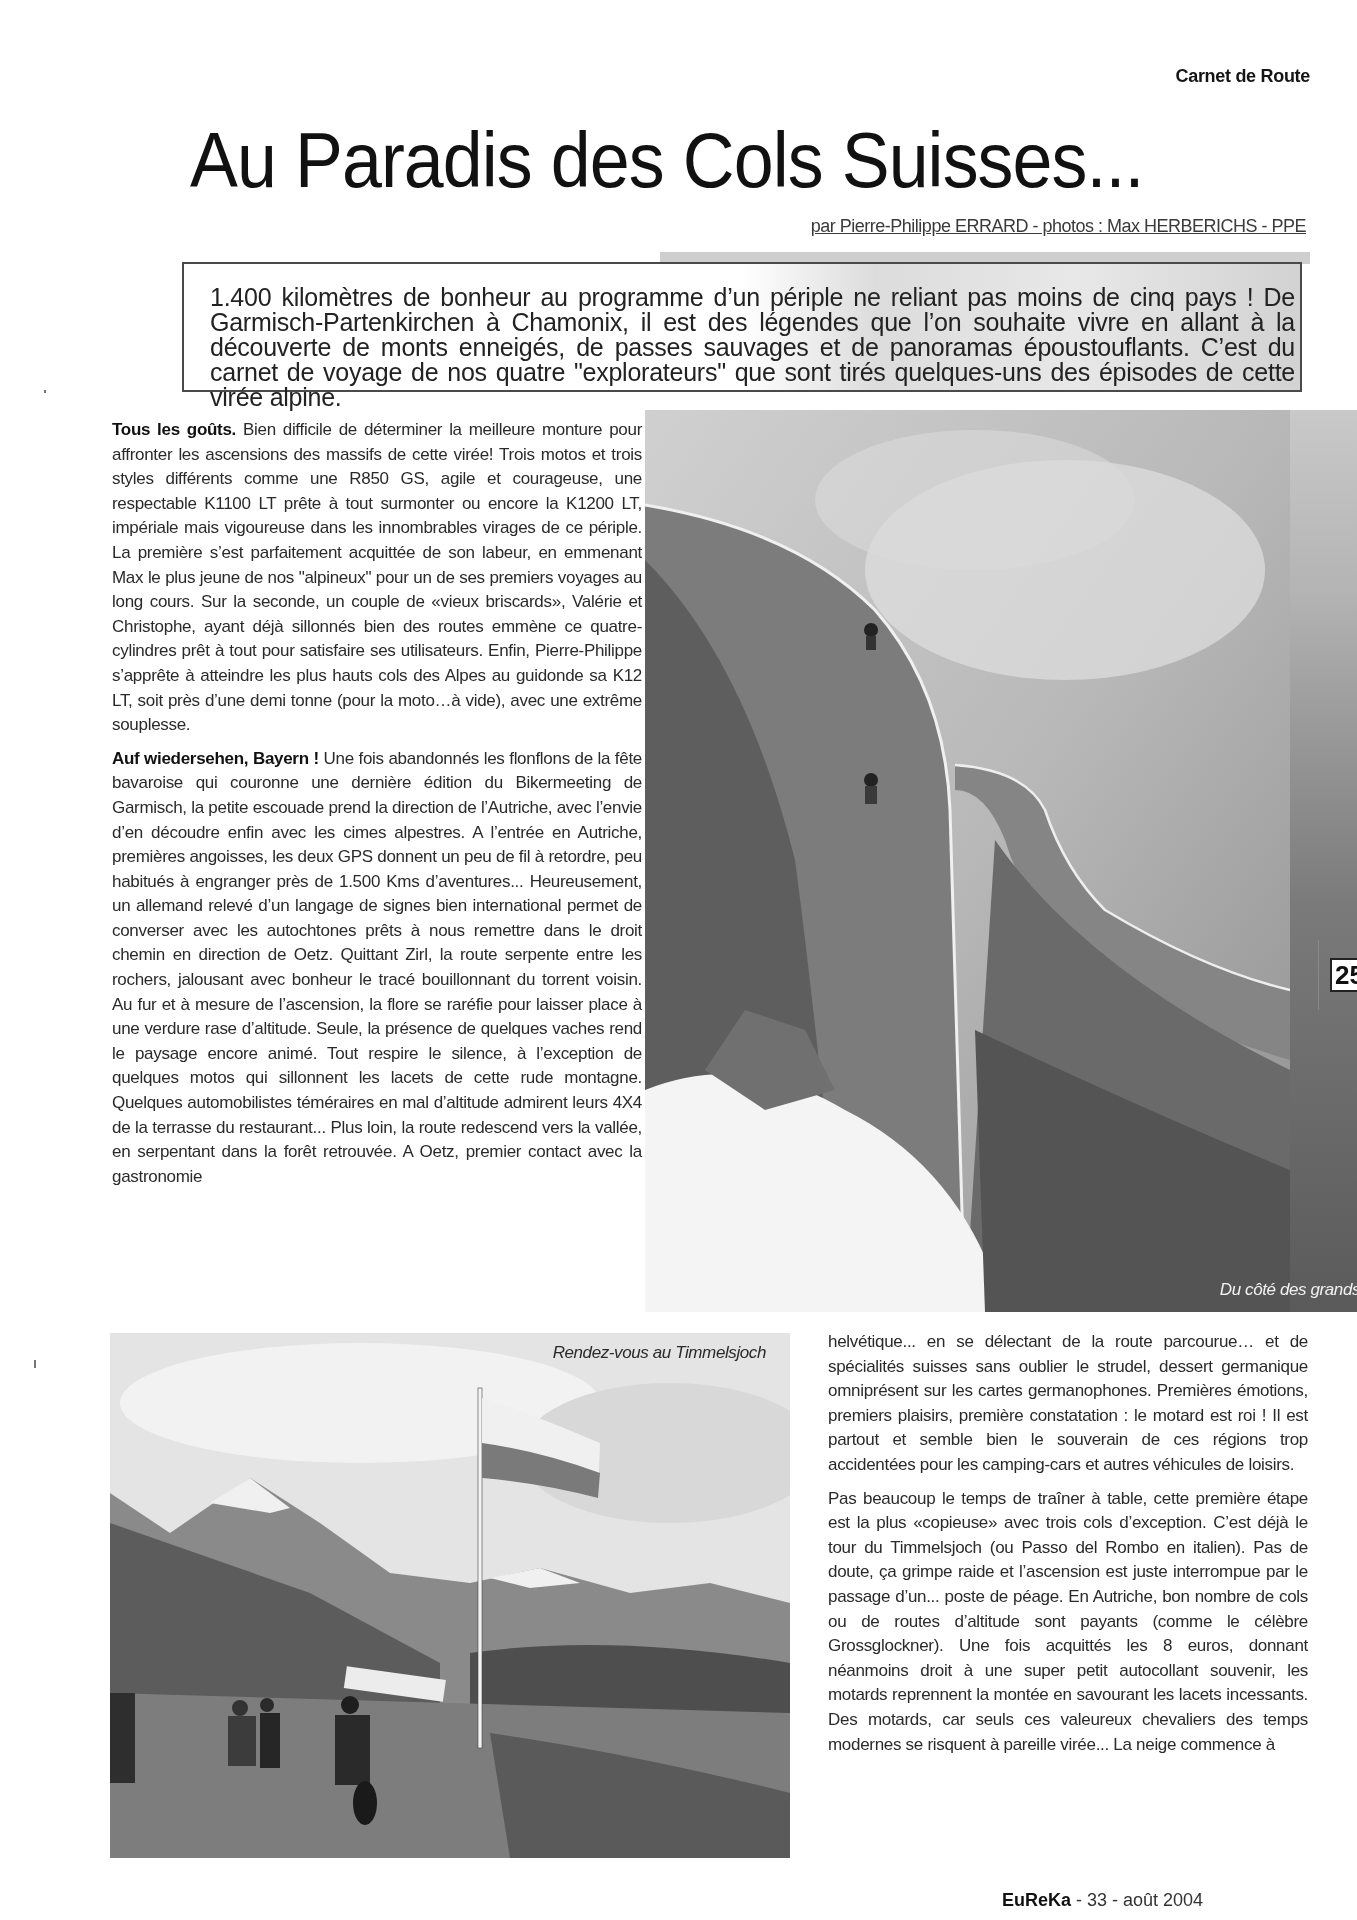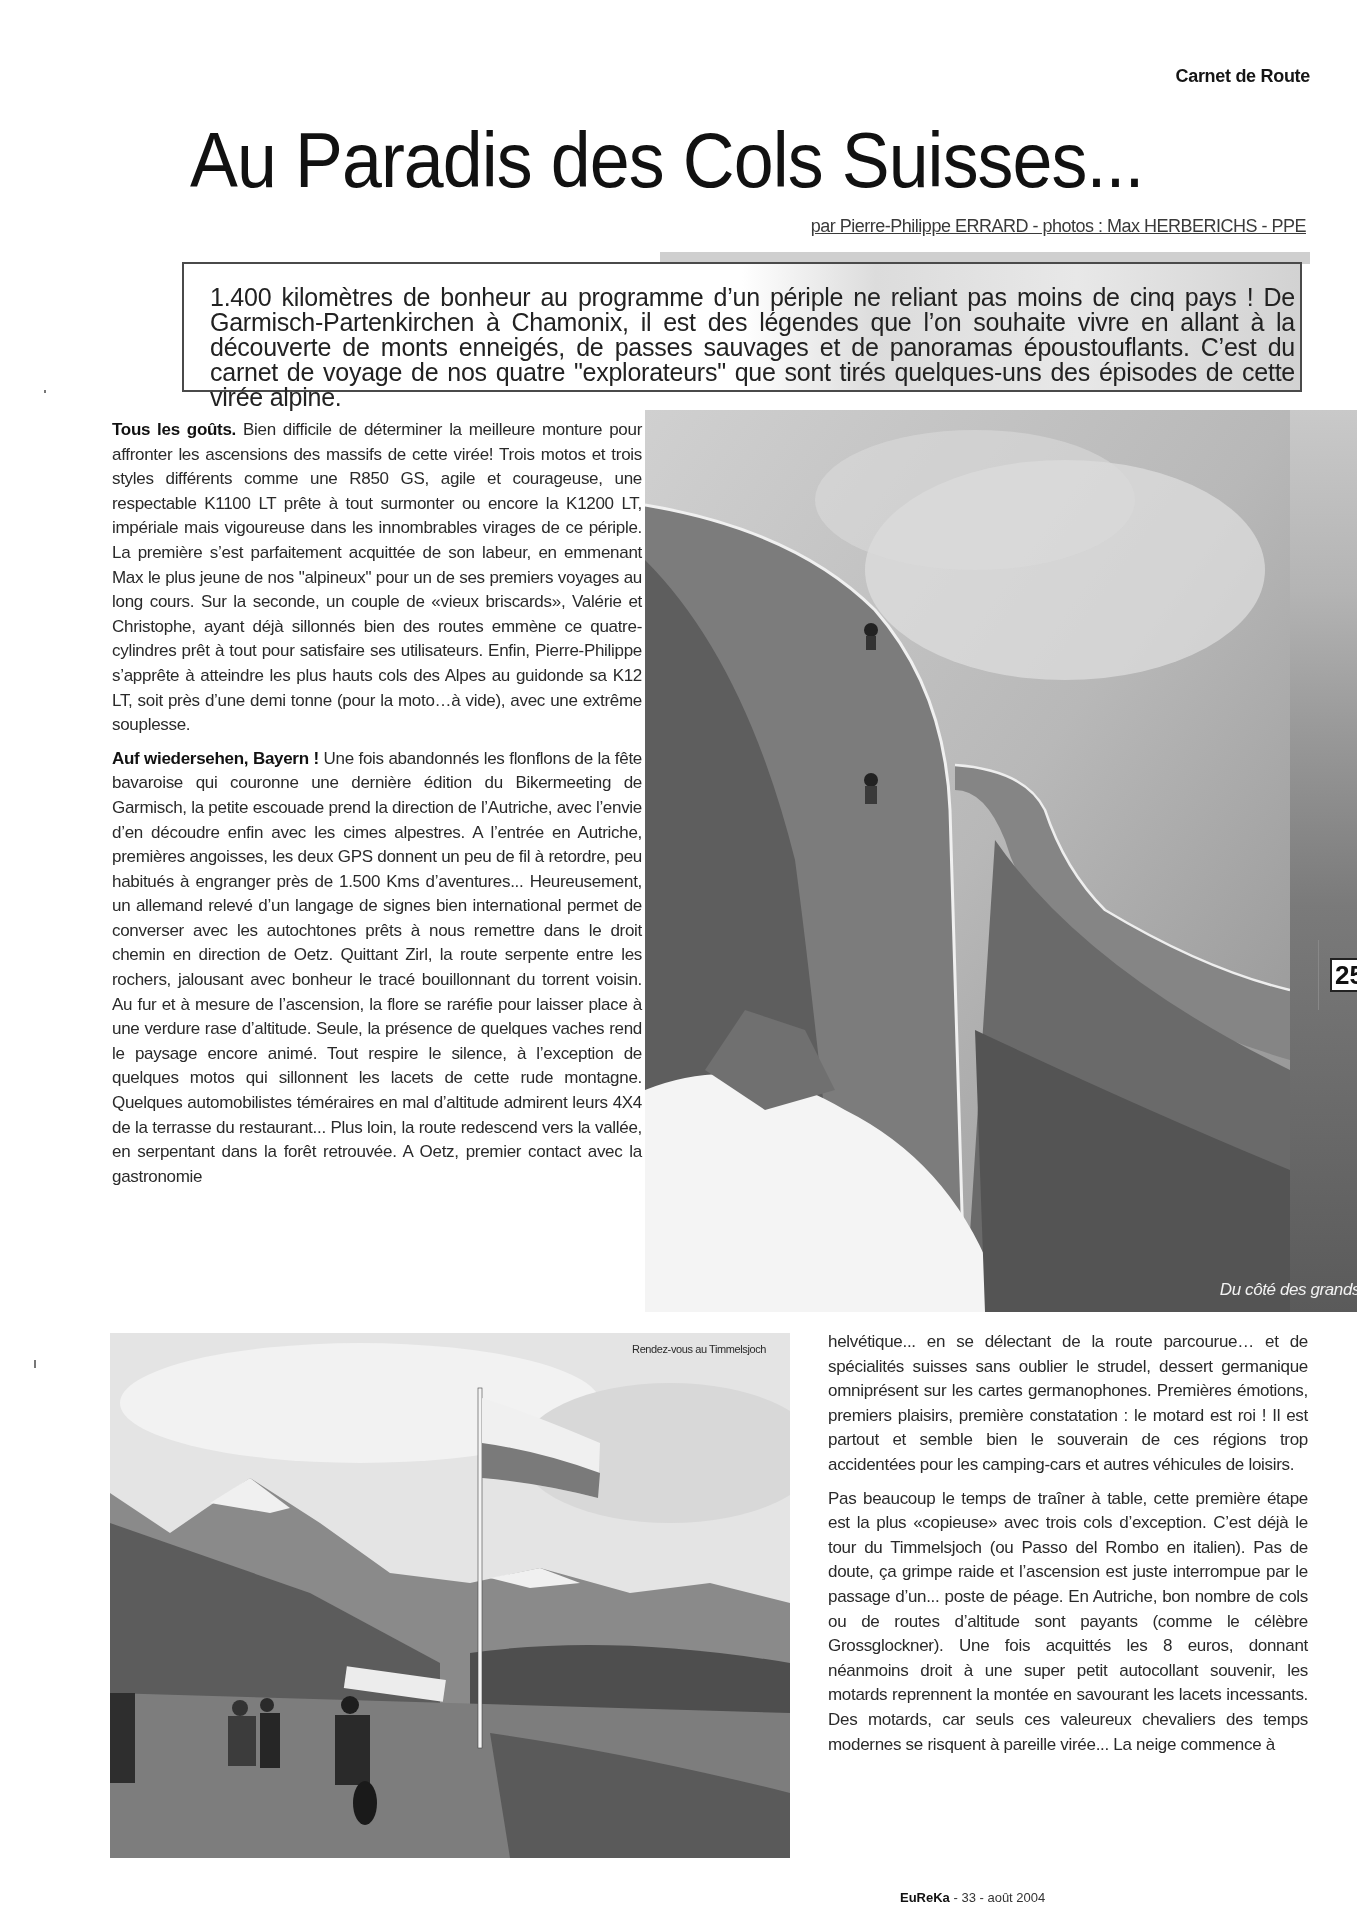--- a/index.html
+++ b/index.html
@@ -76,37 +76,37 @@
 
     
     #photo-timmel {
       left: 110px; top: 1333px; width: 680px; height: 525px;
       overflow: hidden;
       background: linear-gradient(180deg, #e2e2e2 0%, #d6d6d6 35%, #8c8c8c 60%, #6a6a6a 100%);
     }
     #photo-timmel svg { display: block; }
     #caption-timmel {
       right: 24px; top: 10px;
-      font-size: 11px; color: #2a2a2a;
+      font-style: italic; font-size: 17px; color: #2a2a2a;
       letter-spacing: -0.4px;
     }
 
     #page-tab {
       left: 1330px; top: 958px; width: 40px; height: 30px;
       border: 2px solid #222; background: #fff;
       font-weight: bold; font-size: 26px; line-height: 30px;
       padding-left: 3px; color: #111; overflow: hidden;
     }
     #page-tab-rule {
       left: 1318px; top: 940px; width: 1px; height: 70px; background: #888;
     }
 
     #footer {
-      left: 900px; top: 1890px; width: 405px; text-align: left;
-      font-size: 13px; color: #333; white-space: nowrap;
+      left: 900px; top: 1890px; width: 405px; text-align: center;
+      font-size: 18px; color: #333; white-space: nowrap;
     }
     #footer b { color: #111; }
 
     .margin-mark { position: absolute; background: #777; }
   </style>
 </head>
 <body>
 
 <div id="section-label" class="abs">Carnet de Route</div>
 <div id="title" class="abs">Au Paradis des Cols Suisses...</div>

